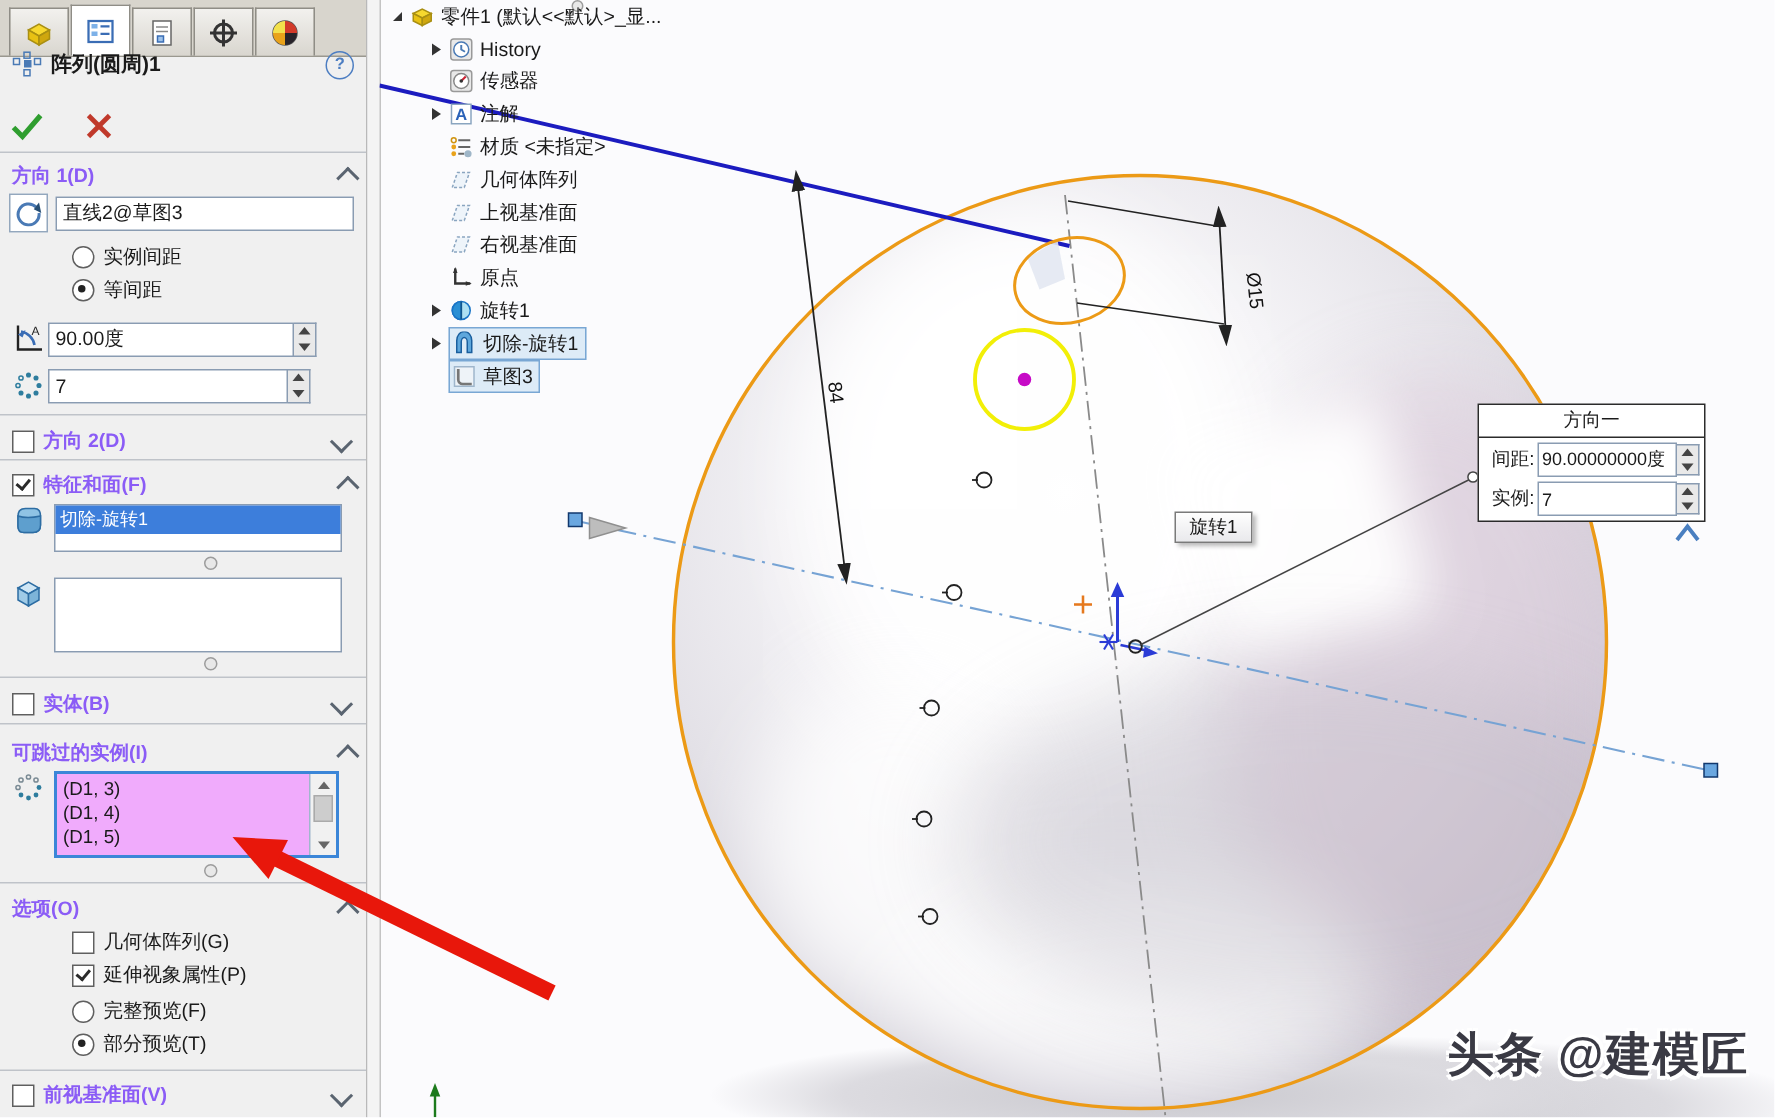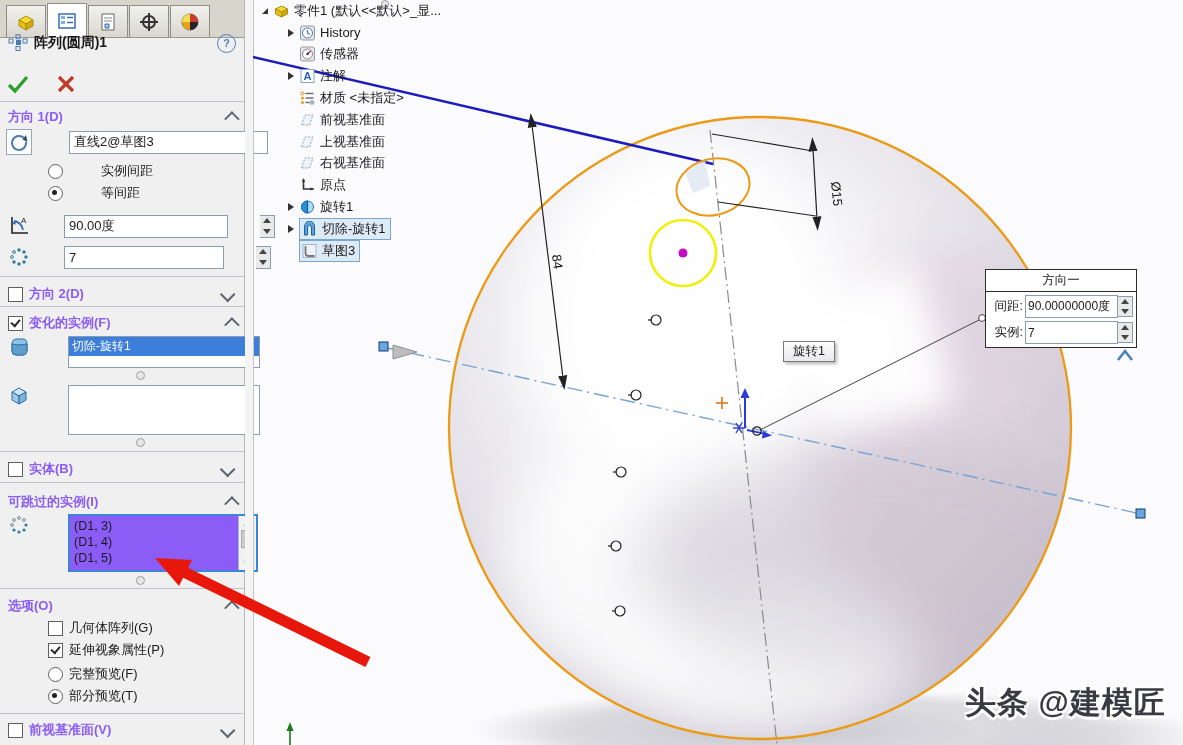--- a/index.html
+++ b/index.html
@@ -25,33 +25,33 @@
   .sec-h{position:absolute;left:0;width:244px;height:20px;display:flex;align-items:center;padding:0 8px;box-sizing:border-box;}
   .sec-h .lbl{font-weight:bold;color:#8b5cf6;}
   .chev{margin-left:auto;width:9px;height:9px;border-left:2px solid #5a6470;border-bottom:2px solid #5a6470;}
   .chev.up{transform:rotate(135deg) translate(0,-2px);}
   .chev.down{transform:rotate(-45deg) translate(-2px,-2px);}
   .cbx{width:13px;height:13px;border:1px solid #5f5f5f;background:#fff;margin-right:6px;position:relative;flex:none;}
   .cbx.checked:after{content:"";position:absolute;left:2px;top:2px;width:7px;height:4px;
         border-left:2px solid #2b2b2b;border-bottom:2px solid #2b2b2b;transform:rotate(-50deg);}
   .rad{width:13px;height:13px;border:1px solid #5f5f5f;border-radius:50%;background:#fff;margin-right:6px;position:relative;flex:none;}
   .rad.sel:after{content:"";position:absolute;left:3px;top:3px;width:5px;height:5px;border-radius:50%;background:#222;}
-  .row{position:absolute;display:flex;align-items:center;gap:32px;}
+  .row{position:absolute;display:flex;align-items:center;}
   .icon-cell{width:26px;height:24px;display:flex;align-items:center;justify-content:center;flex:none;}
   .pickbox{width:24px;height:24px;border:1px solid #93a7bd;background:#fff;display:flex;align-items:center;justify-content:center;}
   .field{height:23px;background:#fff;border:1px solid #8a9cb2;box-sizing:border-box;display:flex;align-items:center;
          padding:0 4px;overflow:hidden;white-space:nowrap;}
   .spin{width:15px;height:23px;border:1px solid #8a9cb2;border-left:none;box-sizing:border-box;display:flex;flex-direction:column;background:#e9e9e9;}
   .spin > div{flex:1;display:flex;align-items:center;justify-content:center;}
   .tri-up{width:0;height:0;border-left:4px solid transparent;border-right:4px solid transparent;border-bottom:5px solid #444;}
   .tri-dn{width:0;height:0;border-left:4px solid transparent;border-right:4px solid transparent;border-top:5px solid #444;}
   .listbox{background:#fff;border:1px solid #8a9cb2;box-sizing:border-box;position:relative;}
   .sel-item{background:#3d7edb;color:#fff;font-size:12px;padding:1px 3px;}
   .resize-dot{position:absolute;width:7px;height:7px;border-radius:50%;background:#e8e8e8;border:1px solid #9c9c9c;}
-  .skiplist{background:#8b5cf6;border:2px solid #3b86d8;box-sizing:border-box;display:flex;}
+  .skiplist{background:#f0abfc;border:2px solid #3b86d8;box-sizing:border-box;display:flex;}
   .skiplist .items{flex:1;padding:2px 4px;line-height:16px;font-size:12.5px;}
   .sb{width:17px;background:#f1f1f1;border-left:1px solid #9fb6cc;display:flex;flex-direction:column;align-items:center;}
   .sb .btn{height:14px;width:100%;display:flex;align-items:center;justify-content:center;}
   .sb .thumb{width:11px;height:16px;background:#cdcdcd;border:1px solid #aaa;}
   .optrow{position:absolute;left:48px;display:flex;align-items:center;height:18px;}
   
   #viewport{position:absolute;left:253px;top:0;width:930px;height:745px;}
   #tree{position:absolute;left:4px;top:0;z-index:3;}
   .trow{height:21.8px;display:flex;align-items:center;}
   .trow .arrow{width:16px;display:flex;justify-content:center;flex:none;}
@@ -227,21 +227,21 @@
 
   <div class="sec-h" style="top:284px">
     <span class="cbx"></span>
     <span class="lbl">方向 2(D)</span>
     <span class="chev down"></span>
   </div>
   <div class="divider" style="top:306px"></div>
 
   <div class="sec-h" style="top:313px">
     <span class="cbx checked"></span>
-    <span class="lbl">变化的实例(F)</span>
+    <span class="lbl">特征和面(F)</span>
     <span class="chev up"></span>
   </div>
   <div class="row" style="left:8px;top:336px;align-items:flex-start;">
     <svg width="22" height="22" viewBox="0 0 22 22">
       <path d="M4 8 Q4 3 9 3 h6 q4 0 4 5 v6 q0 5 -5 5 H8 q-4 0 -4 -4z" fill="#8fc3e4" stroke="#2d6da3"></path>
       <path d="M4 8 Q10 10 19 8 v6 q0 5 -5 5 H8 q-4 0 -4 -4z" fill="#5e9fce" stroke="#2d6da3"></path>
         </svg>
     <div class="listbox" style="width:192px;height:32px;margin-left:6px;">
       <div class="sel-item">切除-旋转1</div>
     </div>
@@ -507,21 +507,21 @@
             <path d="M6 12.5h4" stroke="#666" stroke-width="1.4"></path>
         <circle cx="12.5" cy="12.5" r="2.4" fill="#9fb6c8"></circle>
           </svg>
       <span class="tlabel">材质 &lt;未指定&gt;</span>
     </div>
     <div class="trow child">
       <span class="arrow"></span>
       <svg class="ticon" viewBox="0 0 16 16">
         <path d="M2 13 5.5 3h8L10 13z" fill="#eef4fa" stroke="#8aa5c0" stroke-dasharray="2 1.4"></path>
           </svg>
-      <span class="tlabel">前视基准面</span>
+      <span class="tlabel">几何体阵列</span>
     </div>
     <div class="trow child">
       <span class="arrow"></span>
       <svg class="ticon" viewBox="0 0 16 16">
         <path d="M2 13 5.5 3h8L10 13z" fill="#eef4fa" stroke="#8aa5c0" stroke-dasharray="2 1.4"></path>
           </svg>
       <span class="tlabel">上视基准面</span>
     </div>
     <div class="trow child">
       <span class="arrow"></span>

